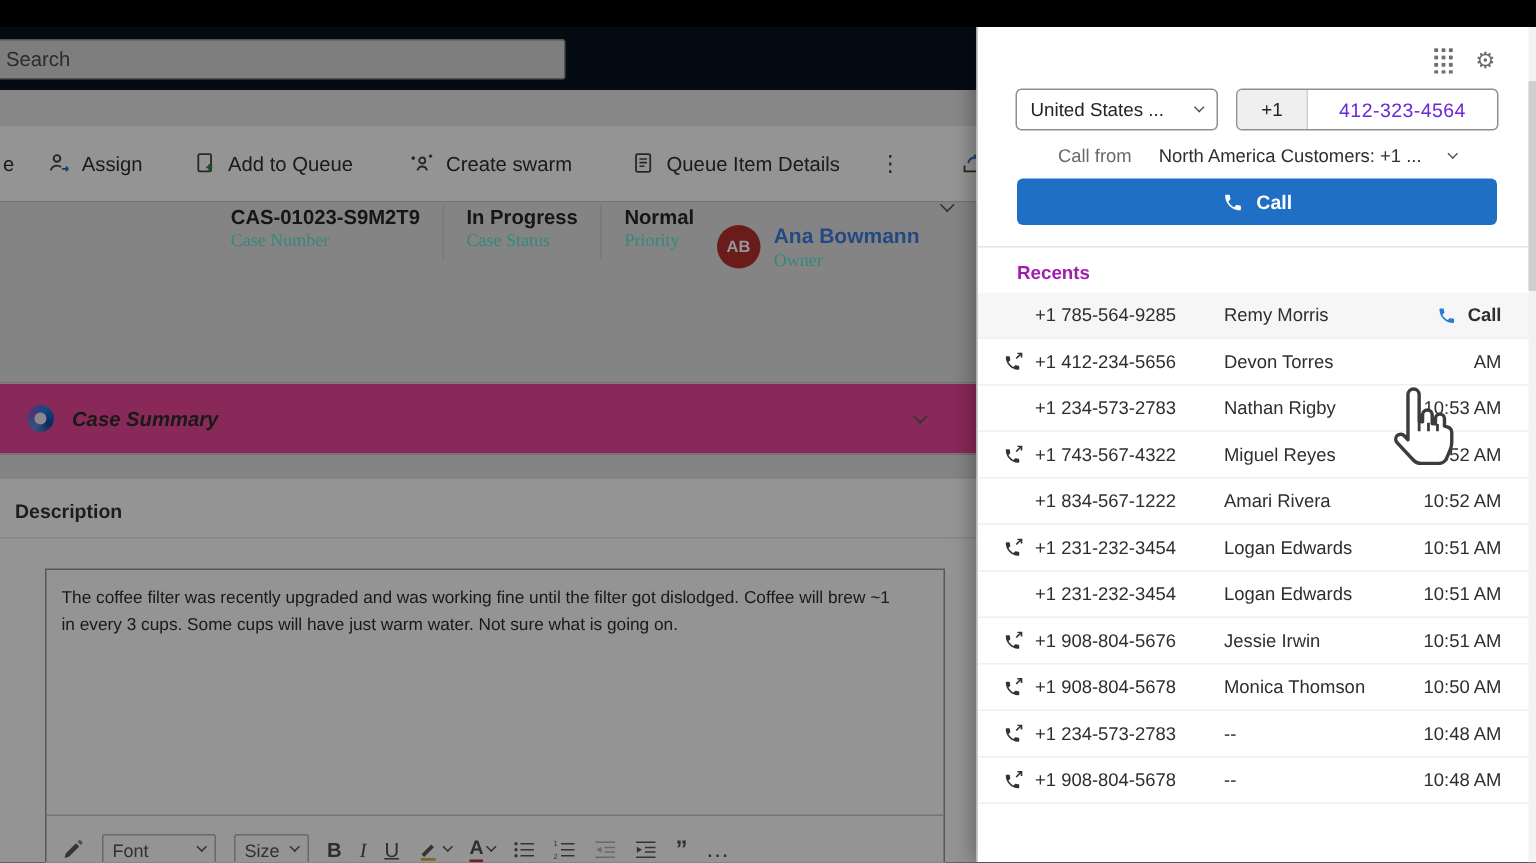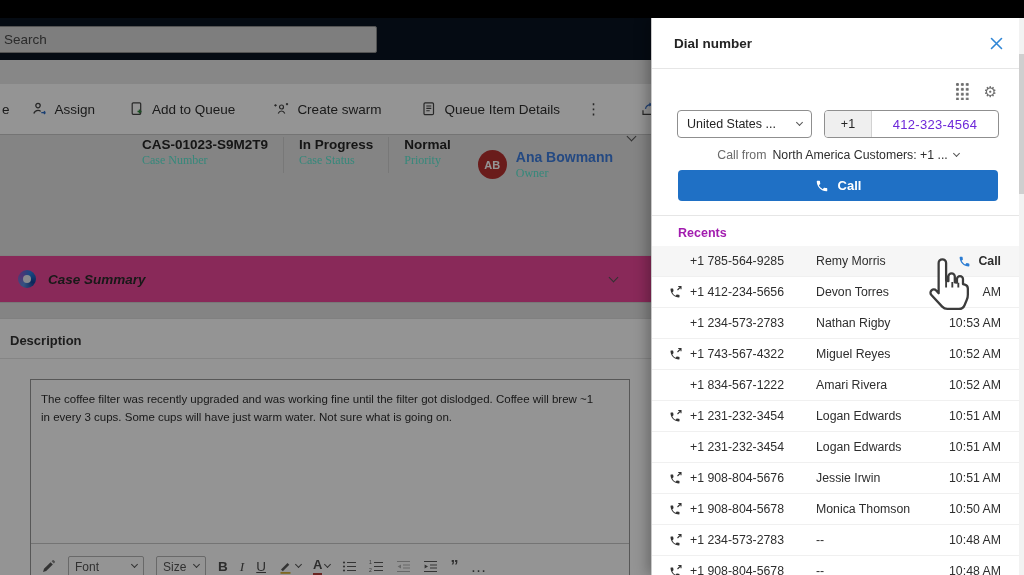--- a/index.html
+++ b/index.html
@@ -22,21 +22,21 @@
   .cmd-ellipsis { font-size:15px; color:#444; }
 
   .case-strip { position:absolute; left:0; top:137px; width:100%; height:55px; display:flex;
     justify-content:flex-end; gap:15px; padding-right:6px; }
   .hfield { display:flex; flex-direction:column; align-items:flex-start; gap:1px; }
   .hval { font-size:13.5px; font-weight:bold; color:#262626; }
   .hlab { font-size:12px; color:#5eead4;font-family:Liberation Serif, serif; }
   .vsep { width:1px; height:36px; background:#cfcfcf; }
   .owner-wrap { display:flex; align-items:center; gap:9px; }
   .avatar { width:29px; height:29px; border-radius:50%; background:#b7312f; color:#fff; font-size:11px;
-    font-weight:bold; display:flex; align-items:center; justify-content:center;margin-left:12px; }
+    font-weight:bold; display:flex; align-items:center; justify-content:center; }
   .owner-name { font-size:14px; font-weight:bold; color:#3f7fe0; }
 
   .chev { display:inline-block; width:7px; height:7px; border-right:1.6px solid #555;
     border-bottom:1.6px solid #555; transform:rotate(45deg); margin-top:-4px; }
   .chev.sm { width:5px; height:5px; }
 
   .summary-card { position:absolute; left:0; top:255px; width:100%; height:48px; background:#ec4899;
     border-top:1px solid #dcdcdc; border-bottom:1px solid #cfcfcf; display:flex; align-items:center;
     padding:0 18px;font-style:italic; }
   .copilot { width:18px; height:18px; border-radius:50%;
@@ -76,21 +76,21 @@
   .gear { font-size:15px; color:#6e6e6e; line-height:1; }
   .p-inputs { display:flex; gap:12px; padding:10px 25px 0; }
   .country { width:135px; height:28px; border:1px solid #8f8f8f; border-radius:4px; display:flex;
     align-items:center; justify-content:space-between; padding:0 9px; font-size:12.5px; color:#242424; }
   .phone-group { flex:1; height:28px; border:1px solid #8f8f8f; border-radius:4px; display:flex;
     overflow:hidden; }
   .prefix { width:47px; background:#efefef; border-right:1px solid #d2d2d2; display:flex;
     align-items:center; justify-content:center; font-size:12.5px; color:#242424; }
   .pnumber { flex:1; display:flex; align-items:center; justify-content:center; font-size:13px;
     color:#6d28d9; letter-spacing:.3px; }
-  .call-from { margin-top:10px; display:flex; justify-content:center; align-items:center; gap:6px;
+  .call-from { margin-top:10px; display:flex; justify-content:center; align-items:center; gap:18px;
     font-size:12.3px; color:#2e2e2e; }
   .cf-label { color:#6a6a6a; }
   .call-btn { margin:8px 26px 0; height:31px; background:#1f70c5; border-radius:4px; color:#fff;
     display:flex; align-items:center; justify-content:center; gap:9px; font-size:13px; font-weight:bold; }
   .p-div { margin-top:14px; border-bottom:1px solid #e6e6e6; }
   .recents-label { padding:10px 26px 6px; font-size:12.5px; font-weight:bold; color:#a21caf; }
   .recents-list { overflow:hidden; height:348px; }
   .recent-row { height:31px; display:flex; align-items:center; padding:0 23px 0 17px;
     border-bottom:1px solid #f0f0f0; font-size:12.3px; color:#2e2e2e; }
   .recent-row.hovered { background:#f6f6f6;justify-content:flex-end; }
@@ -271,28 +271,20 @@
           <span class="q">”</span>
           <span>…</span>
         </div>
       </div>
     </div>
 
     <div class="dim"></div>
   </div>
 
   <div class="panel">
-    <div class="p-header">
-      <span class="p-title">Dial number</span>
-      <span>
-        <svg width="13" height="13" viewBox="0 0 13 13">
-            <path d="M1.5 1.5l10 10M11.5 1.5l-10 10" stroke="#2f86d6" stroke-width="1.6" stroke-linecap="round"></path>
-          </svg>
-      </span>
-    </div>
 
     <div class="p-iconrow">
       <span class="dialpad"></span>
       <span class="gear">⚙</span>
     </div>
 
     <div class="p-inputs">
       <div class="country">
         <span>United States ...</span>
         <span class="chev sm"></span>

